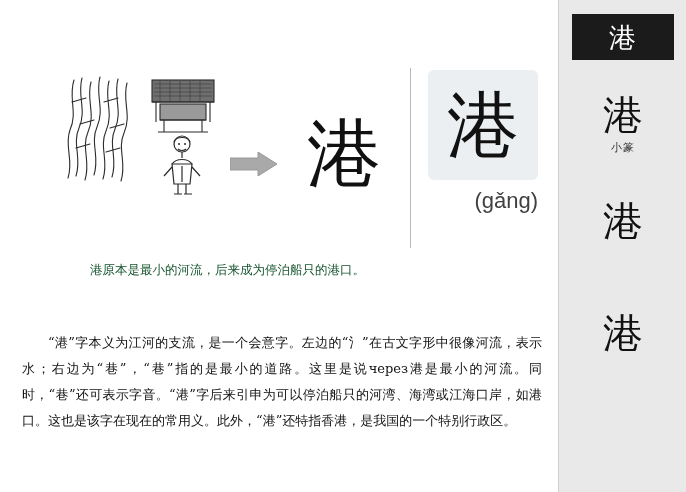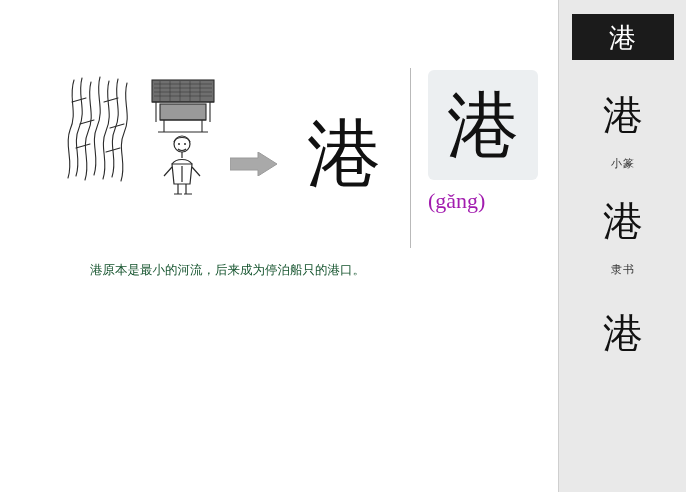--- a/index.html
+++ b/index.html
@@ -49,21 +49,21 @@
     color: #111;
     letter-spacing: 0;
   }
   .side-entry .glyph-std {
     font-family: "DejaVu Serif", serif;
     font-size: 40px;
     line-height: 1.05;
     color: #111;
   }
   .side-entry .cap {
-    margin-top: 20px;
+    margin-top: 4px;
     font-family: "DejaVu Sans", sans-serif;
     font-size: 11px;
     color: #333;
     letter-spacing: 1px;
   }
   #side-entry-1 { top: 94px; }
   #side-entry-2 { top: 200px; }
   #side-entry-3 { top: 312px; }
 
   
@@ -121,24 +121,24 @@
   #char-box .hz {
     font-family: "DejaVu Serif", serif;
     font-size: 72px;
     color: #111;
     line-height: 1;
   }
   #pinyin {
     position: absolute;
     left: 428px; top: 188px;
     width: 110px;
-    text-align: left;
-    font-family: Liberation Serif, serif;
+    text-align: right;
+    font-family: Liberation Sans, sans-serif;
     font-size: 22px;
-    color: #a21caf;
+    color: #404040;
   }
 
   
   #divider {
     position: absolute;
     left: 410px; top: 68px;
     width: 1px; height: 180px;
     background: #b9b9b9;
   }
 
@@ -219,35 +219,35 @@
 
     <div id="divider"></div>
 
     <div id="char-box">
       <span class="hz">港</span>
     </div>
     <div id="pinyin">(gǎng)</div>
 
     <div id="pic-caption">港原本是最小的河流，后来成为停泊船只的港口。</div>
 
+    <div id="explain">“港”字本义为江河的支流，是一个会意字。左边的“氵”在古文字形中很像河流，表示水；右边为“巷”，“巷”指的是最小的道路。这里是说через港是最小的河流。同时，“巷”还可表示字音。“港”字后来引申为可以停泊船只的河湾、海湾或江海口岸，如港口。这也是该字在现在的常用义。此外，“港”还特指香港，是我国的一个特别行政区。</div>
   </div>
 
   <div id="sidebar">
     <div id="sidebar-header">
       <span class="hz">港</span>
     </div>
 
     <div class="side-entry" id="side-entry-1">
       <div class="glyph-seal">港</div>
       <div class="cap">小篆</div>
     </div>
 
     <div class="side-entry" id="side-entry-2">
       <div class="glyph-std">港</div>
-      <div class="cap">隶书</div>
     </div>
 
     <div class="side-entry" id="side-entry-3">
       <div class="glyph-std">港</div>
     </div>
   </div>
 
 </div>
 
 </body></html>

